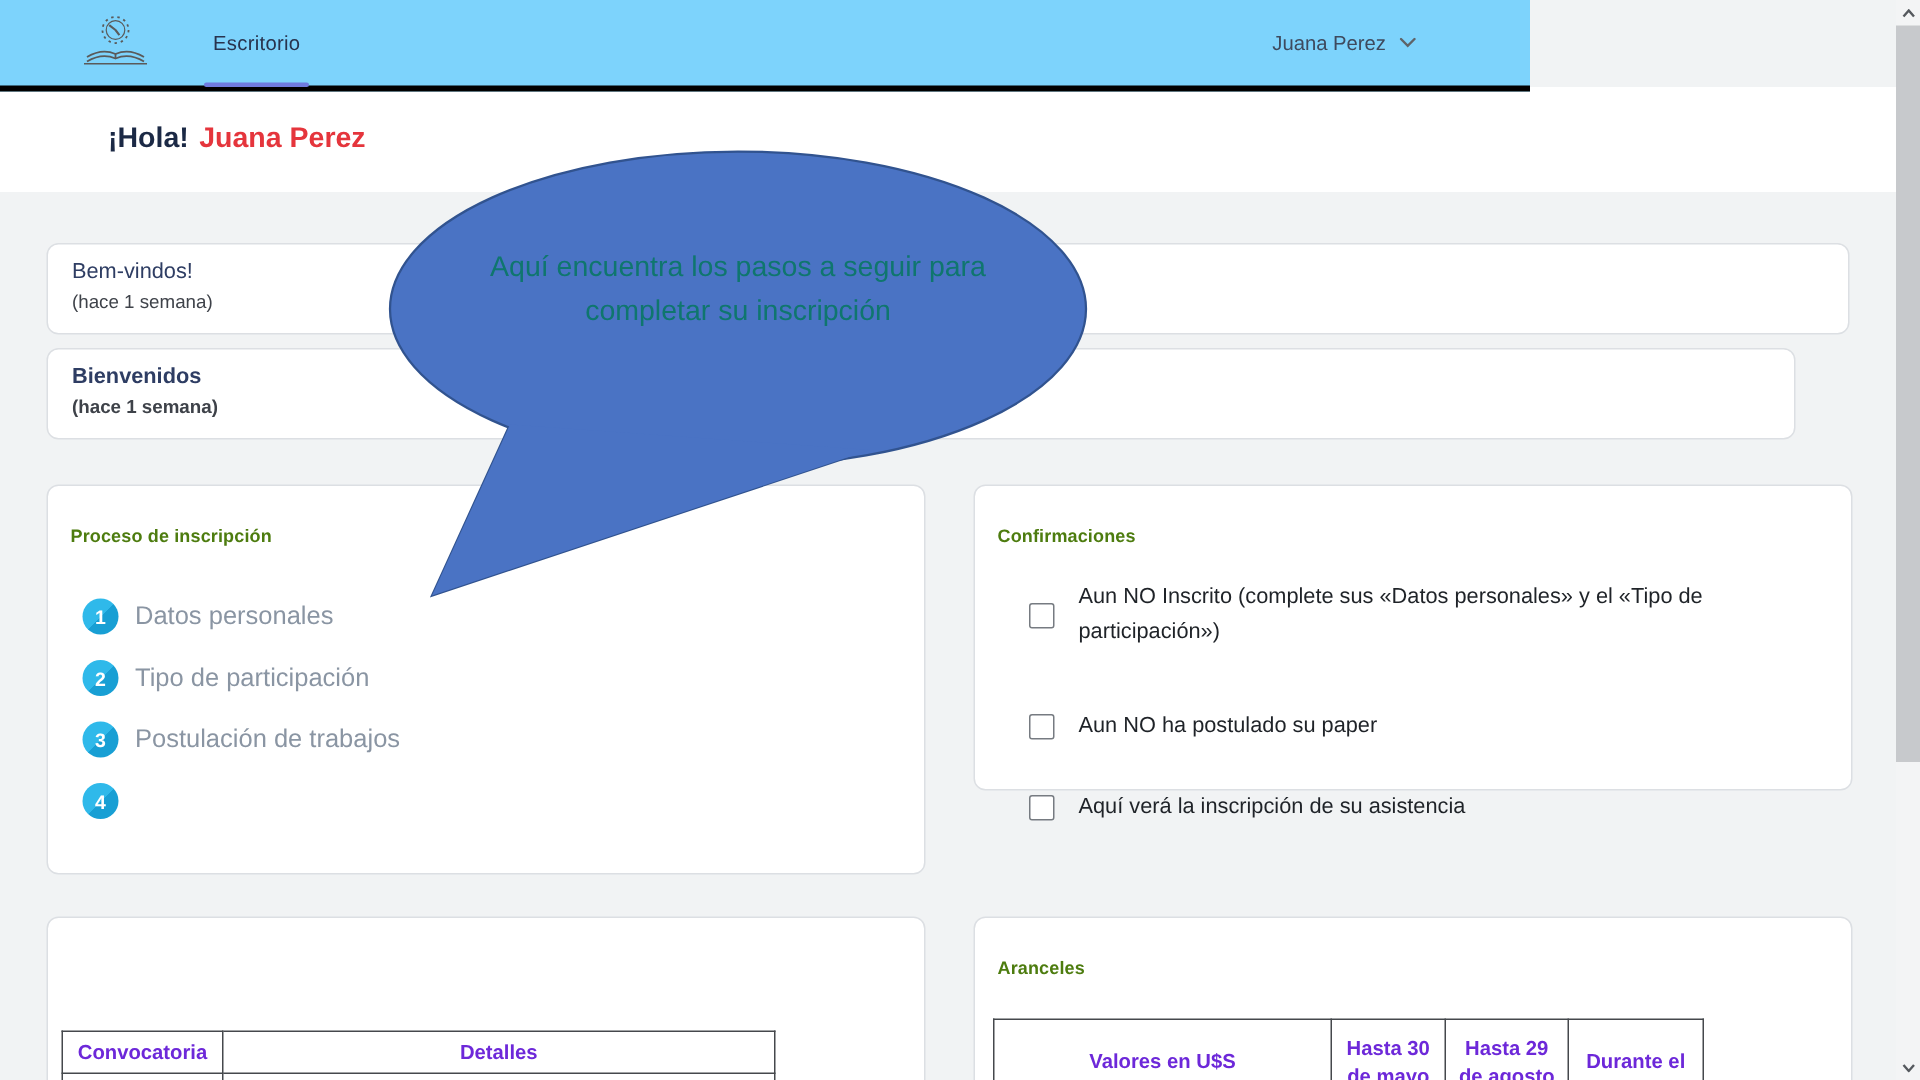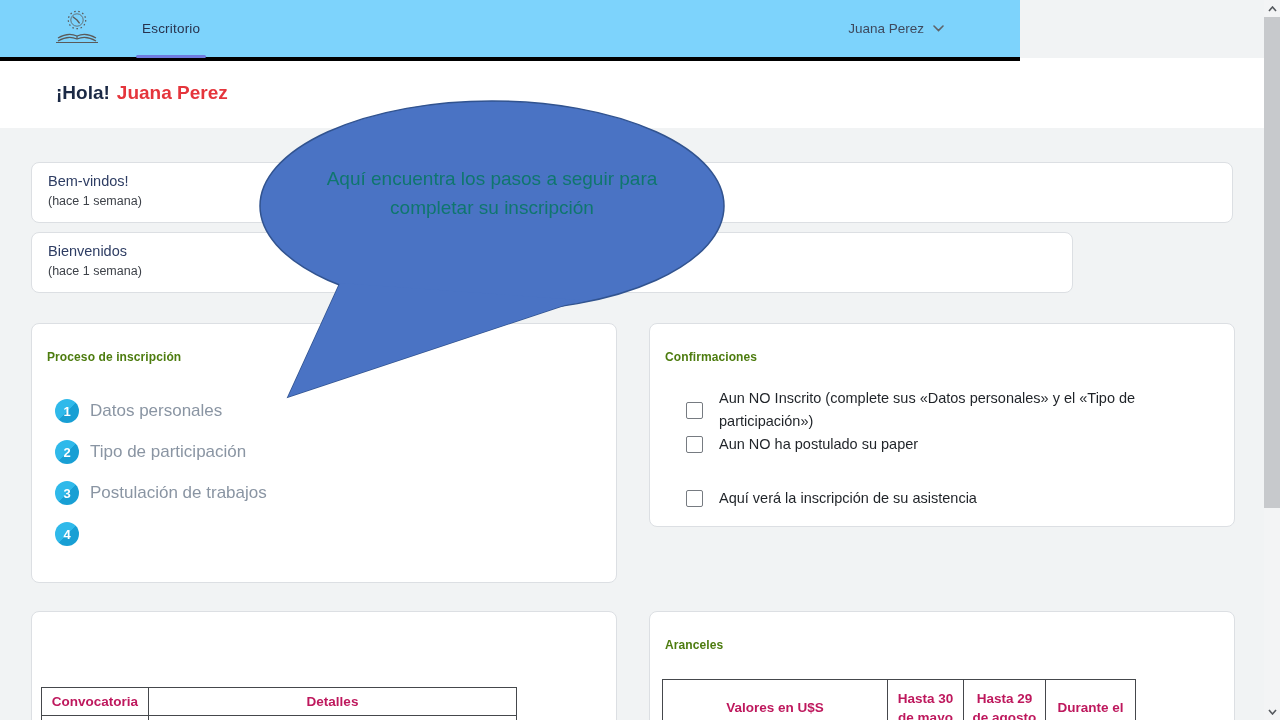--- a/index.html
+++ b/index.html
@@ -25,32 +25,32 @@
     background:#6f7be0;border-radius:3px;
   }
   .usermenu{
     position:absolute;right:76px;top:0;height:57px;
     display:flex;align-items:center;gap:9px;
     font-size:13.5px;color:#3e4a5e;cursor:pointer;
   }
   
   .hello{
     position:absolute;top:58px;left:0;width:1264px;height:70px;
-    background:#ffffff;display:flex;align-items:center;padding-left:56px;
+    background:#ffffff;display:flex;align-items:center;padding-left:72px;
     box-sizing:border-box;z-index:1;
   }
   .hello .hi{font-size:19px;font-weight:700;color:#1b2945;}
   .hello .who{font-size:19px;font-weight:700;color:#e5353c;margin-left:7px;}
   
   .card{
     position:absolute;background:#ffffff;border:1px solid #dcdfe3;
     border-radius:8px;box-sizing:border-box;
   }
   .notif1{left:31px;top:162px;width:1202px;height:61px;padding:10px 16px;}
-  .notif2{left:31px;top:232px;width:1042px;height:61px;padding:10px 16px;}
+  .notif2{left:31px;top:232px;width:1166px;height:61px;padding:10px 16px;font-weight:bold;}
   .notif-title{font-size:14.5px;color:#2e3d63;}
   .notif-time{font-size:12.5px;color:#3e4249;margin-top:5px;}
   
   .callout{position:absolute;left:256px;top:98px;width:482px;height:312px;z-index:5;pointer-events:none;}
   .callout svg{position:absolute;left:0;top:0;}
   .callout .txt{
     position:absolute;left:66px;top:66px;width:340px;
     text-align:center;color:#0f766e;font-size:19px;line-height:29px;
   }
   
@@ -68,30 +68,30 @@
   .badge{
     width:24px;height:24px;border-radius:50%;flex-shrink:0;
     background:linear-gradient(315deg,#189fd4 49%,#2fb9ea 49%);
     color:#ffffff;font-size:13px;font-weight:700;
     display:flex;align-items:center;justify-content:center;
   }
   .step-label{margin-left:11px;font-size:17px;color:#8a95a3;}
   
   .checks{position:absolute;left:36px;top:63px;right:24px;}
   .checkrow{display:flex;align-items:center;gap:16px;}
-  .checkrow + .checkrow{}
+  .checkrow + .checkrow{margin-top:40px;}
   .checkrow.r3{margin-top:31px;}
   .box{
     width:15px;height:15px;border:1px solid #767b81;border-radius:2px;
     background:#fff;flex-shrink:0;cursor:pointer;
   }
   .check-label{font-size:14.5px;line-height:23px;color:#1f2328;max-width:474px;}
   
   table{border-collapse:collapse;}
-  th,td{border:1px solid #45484c;font-size:13.5px;color:#be185d;
+  th,td{border:1px solid #45484c;font-size:13.5px;color:#6d28d9;
         text-align:center;vertical-align:middle;padding:2px 4px;box-sizing:border-box;}
   th{font-weight:700;}
   .agenda-table{position:absolute;left:9px;top:75px;}
   .agenda-table th{height:28px;}
   .agenda-table .c1{width:107px;}
   .agenda-table .c2{width:368px;}
   .agenda-table td{height:40px;border-top:1px solid #45484c;}
   .aranceles-table{position:absolute;left:12px;top:67px;}
   .aranceles-table th{height:56px;line-height:19px;}
   .aranceles-table .a1{width:225px;}

